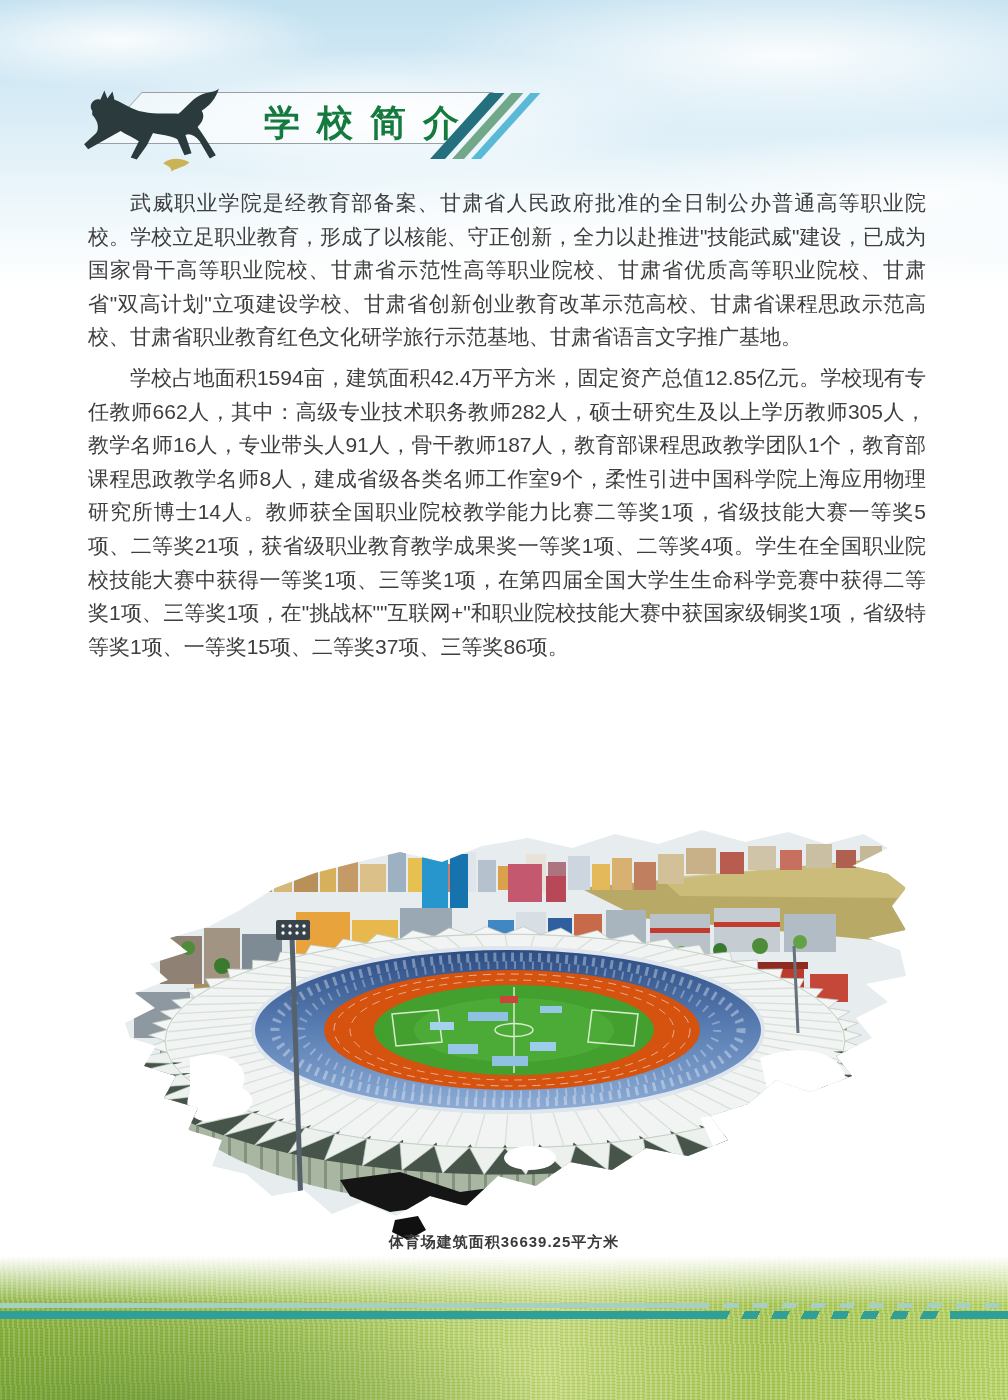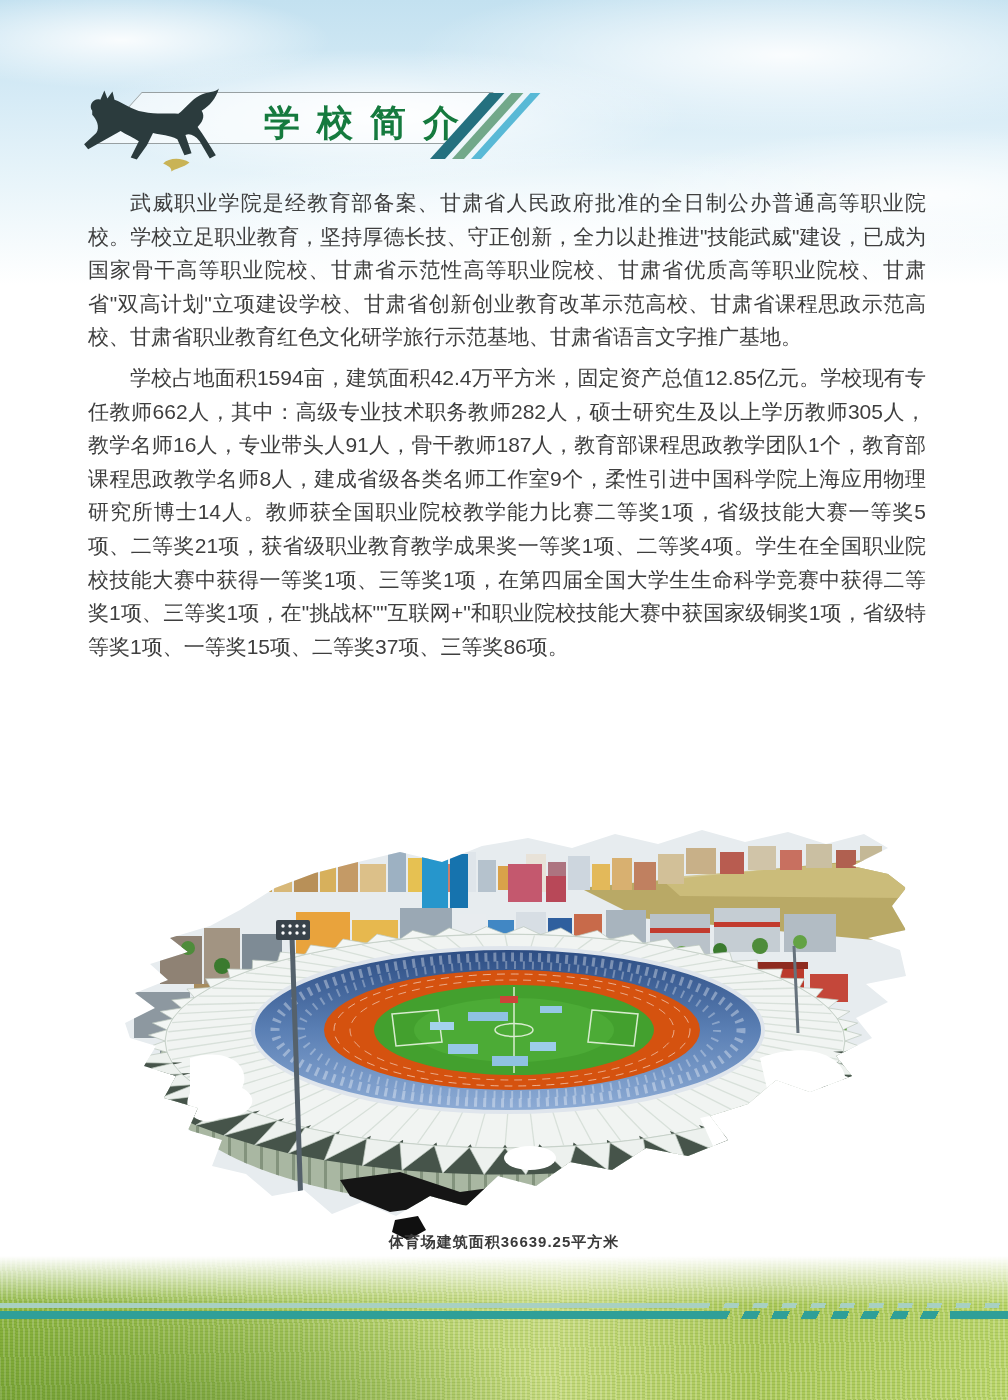--- a/index.html
+++ b/index.html
@@ -69,21 +69,21 @@
   <svg class="horse" viewBox="0 0 150 90">
     <path fill="#2b3b3d" d="M16,28 C12,23 17,15 24,17 L28,8 L31,16 L36,9 L38,17
       C47,20 55,27 66,29 C80,32 92,30 101,31 C108,26 114,17 122,13 C129,9 138,10 141,6
       C138,16 132,23 124,28 C128,34 124,40 120,44 C126,52 132,62 138,72 L132,75 L122,58
       C117,52 112,50 108,52 L114,70 L107,72 L100,56 C92,52 84,52 76,50 L70,62 L60,76
       L54,74 L62,58 C56,54 50,52 44,48 L26,58 L12,66 L8,61 L20,50 C24,44 20,36 16,32 Z"></path>
     <path fill="#c9b356" d="M86,80 C92,74 104,74 112,79 C106,84 98,85 94,88 C95,84 90,82 86,80 Z"></path>
   </svg>
 
   <div class="intro">
-    <p>武威职业学院是经教育部备案、甘肃省人民政府批准的全日制公办普通高等职业院校。学校立足职业教育，坚持厚德长技、守正创新，全力以赴推进"技能武威"建设，已成为国家骨干高等职业院校、甘肃省示范性高等职业院校、甘肃省优质高等职业院校、甘肃省"双高计划"立项建设学校、甘肃省创新创业教育改革示范高校、甘肃省课程思政示范高校、甘肃省职业教育红色文化研学旅行示范基地、甘肃省语言文字推广基地。</p>
+    <p>武威职业学院是经教育部备案、甘肃省人民政府批准的全日制公办普通高等职业院校。学校立足职业教育，形成了以核能、守正创新，全力以赴推进"技能武威"建设，已成为国家骨干高等职业院校、甘肃省示范性高等职业院校、甘肃省优质高等职业院校、甘肃省"双高计划"立项建设学校、甘肃省创新创业教育改革示范高校、甘肃省课程思政示范高校、甘肃省职业教育红色文化研学旅行示范基地、甘肃省语言文字推广基地。</p>
     <p>学校占地面积1594亩，建筑面积42.4万平方米，固定资产总值12.85亿元。学校现有专任教师662人，其中：高级专业技术职务教师282人，硕士研究生及以上学历教师305人，教学名师16人，专业带头人91人，骨干教师187人，教育部课程思政教学团队1个，教育部课程思政教学名师8人，建成省级各类名师工作室9个，柔性引进中国科学院上海应用物理研究所博士14人。教师获全国职业院校教学能力比赛二等奖1项，省级技能大赛一等奖5项、二等奖21项，获省级职业教育教学成果奖一等奖1项、二等奖4项。学生在全国职业院校技能大赛中获得一等奖1项、三等奖1项，在第四届全国大学生生命科学竞赛中获得二等奖1项、三等奖1项，在"挑战杯""互联网+"和职业院校技能大赛中获国家级铜奖1项，省级特等奖1项、一等奖15项、二等奖37项、三等奖86项。</p>
   </div>
 
   <svg id="stadium-scene" class="figure" viewBox="0 0 820 430">
     <defs>
       <clipPath id="blob">
         <path d="M 25,205 L 55,190 L 35,175 L 68,162 L 50,146 L 88,134 L 70,120 L 110,108
           L 140,92 L 175,70 L 215,55 L 258,44 L 300,34 L 342,44 L 382,28 L 428,20 L 472,30
           L 515,16 L 558,26 L 602,12 L 645,24 L 688,14 L 726,26 L 764,16 L 788,30 L 752,48
           L 788,56 L 806,70 L 792,88 L 806,112 L 768,120 L 800,132 L 806,158 L 766,166

